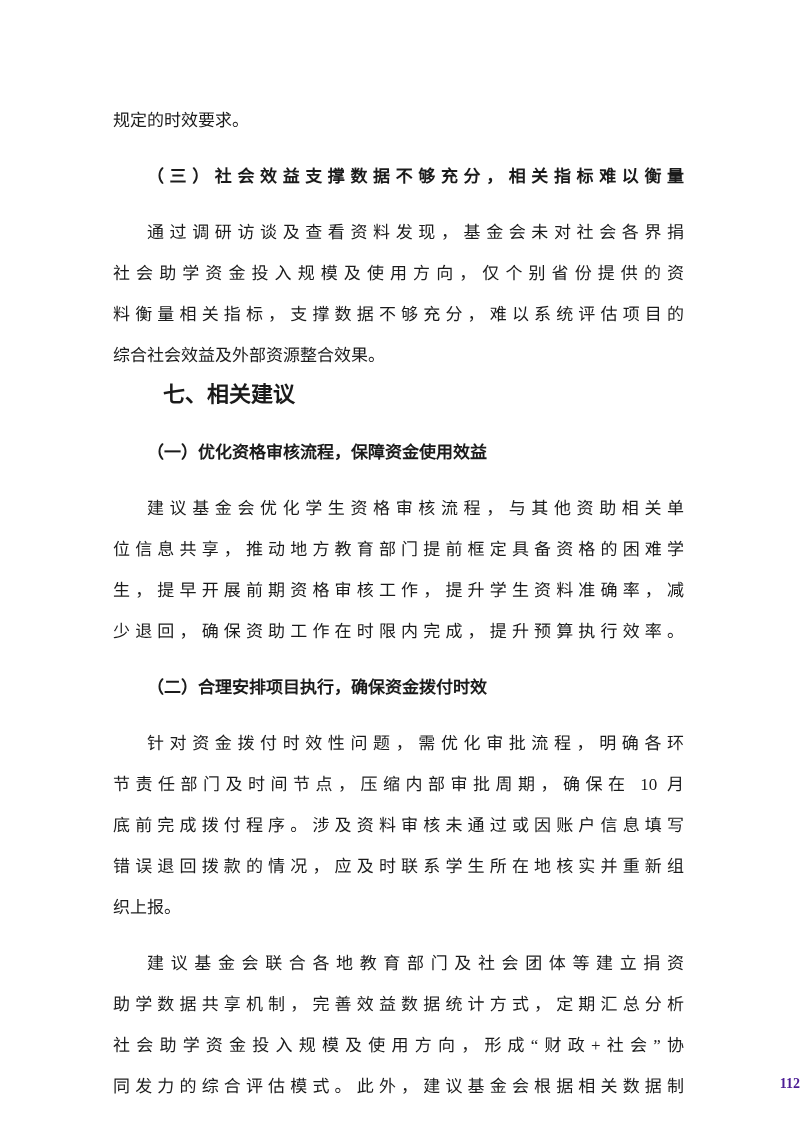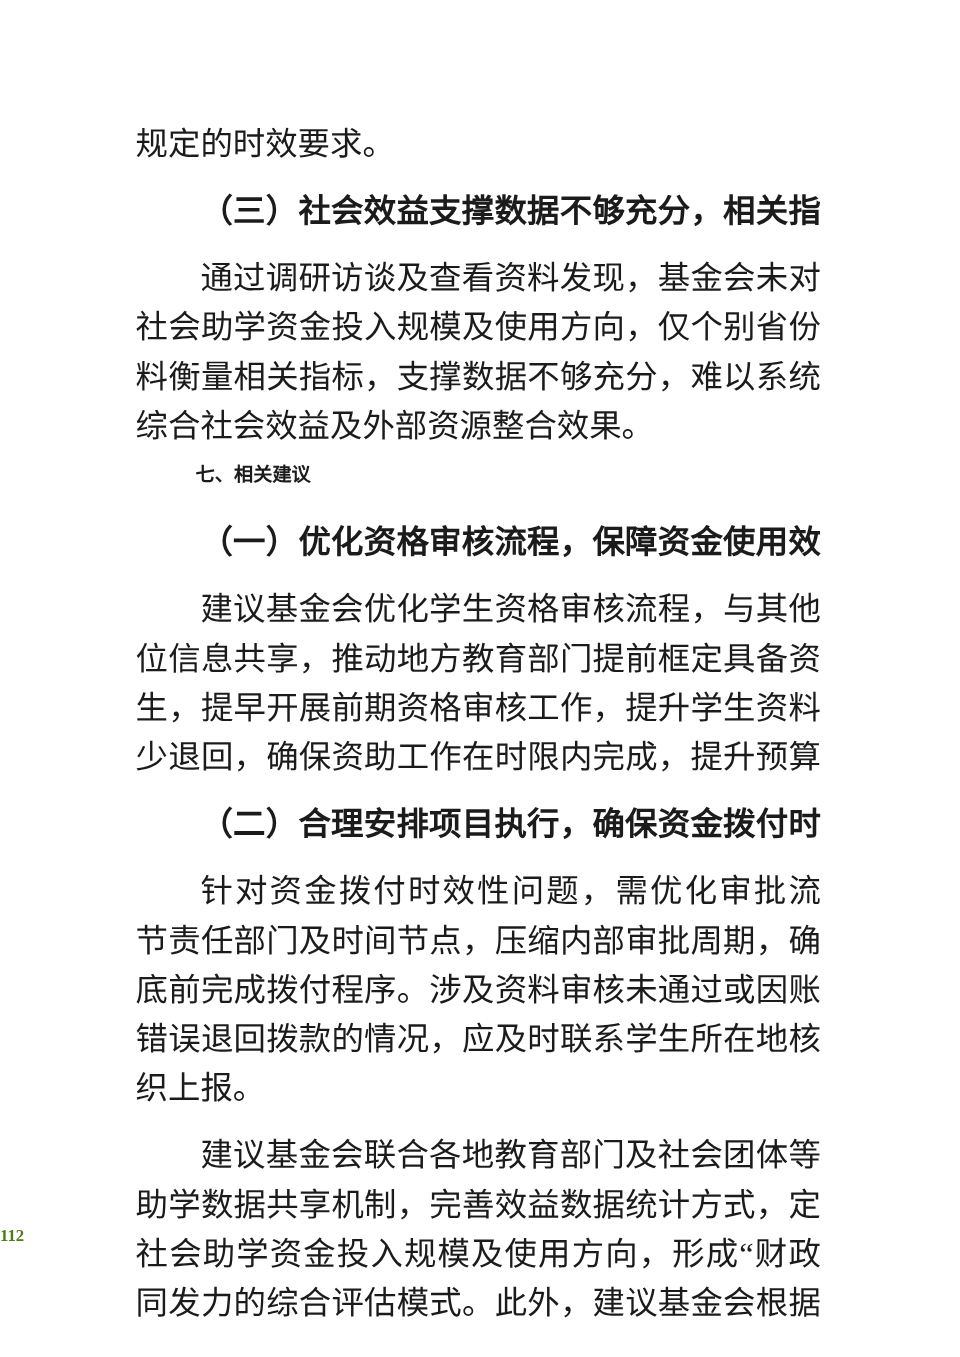--- a/index.html
+++ b/index.html
@@ -18,49 +18,49 @@
   }
   .content {
     position: absolute;
     left: 113px;
     top: 100px;
     width: 571px;
   }
   .line {
     height: 41px;
     line-height: 41px;
-    font-size: 27px;
+    font-size: 17px;
     text-align: justify;
     text-justify: inter-character;
     white-space: normal;
     overflow: hidden;
   }
   .jl { text-align-last: justify; }
   .sl { text-align-last: left; }
   .ind { text-indent: 2em; margin-top: 15px; }
   .h-sub .line {
     font-weight: 700;
   }
   .h-main .line {
     font-weight: 700;
-    font-family: Liberation Serif, serif;
-    font-size: 16px;
+    font-family: Liberation Mono, monospace;
+    font-size: 22px;
     text-indent: 50px;
     text-align-last: left;
   }
   .footer {
     position: absolute;
-    top: 1023px;
+    top: 1076px;
     left: 0;
     width: 100%;
-    text-align: left;
+    text-align: right;
     font-size: 14px;
     font-weight: 700;
     font-family: "Liberation Serif", "DejaVu Serif", serif;
-    color: #4d7c0f;
+    color: #4c1d95;
   }
 </style>
 </head>
 <body>
 
 <div class="page">
   <div class="content">
 
     <div>
       <div class="line sl">规定的时效要求。</div>

